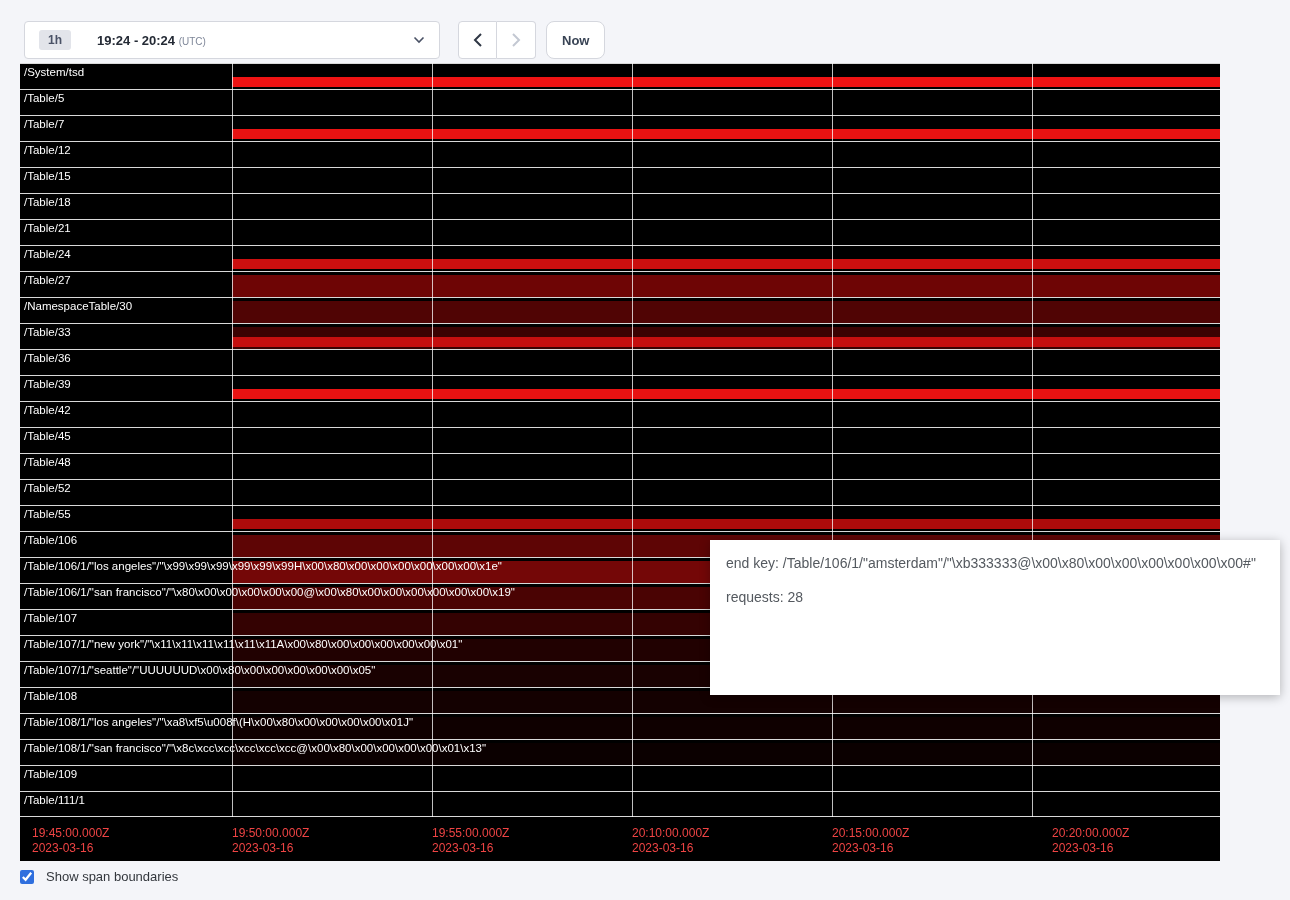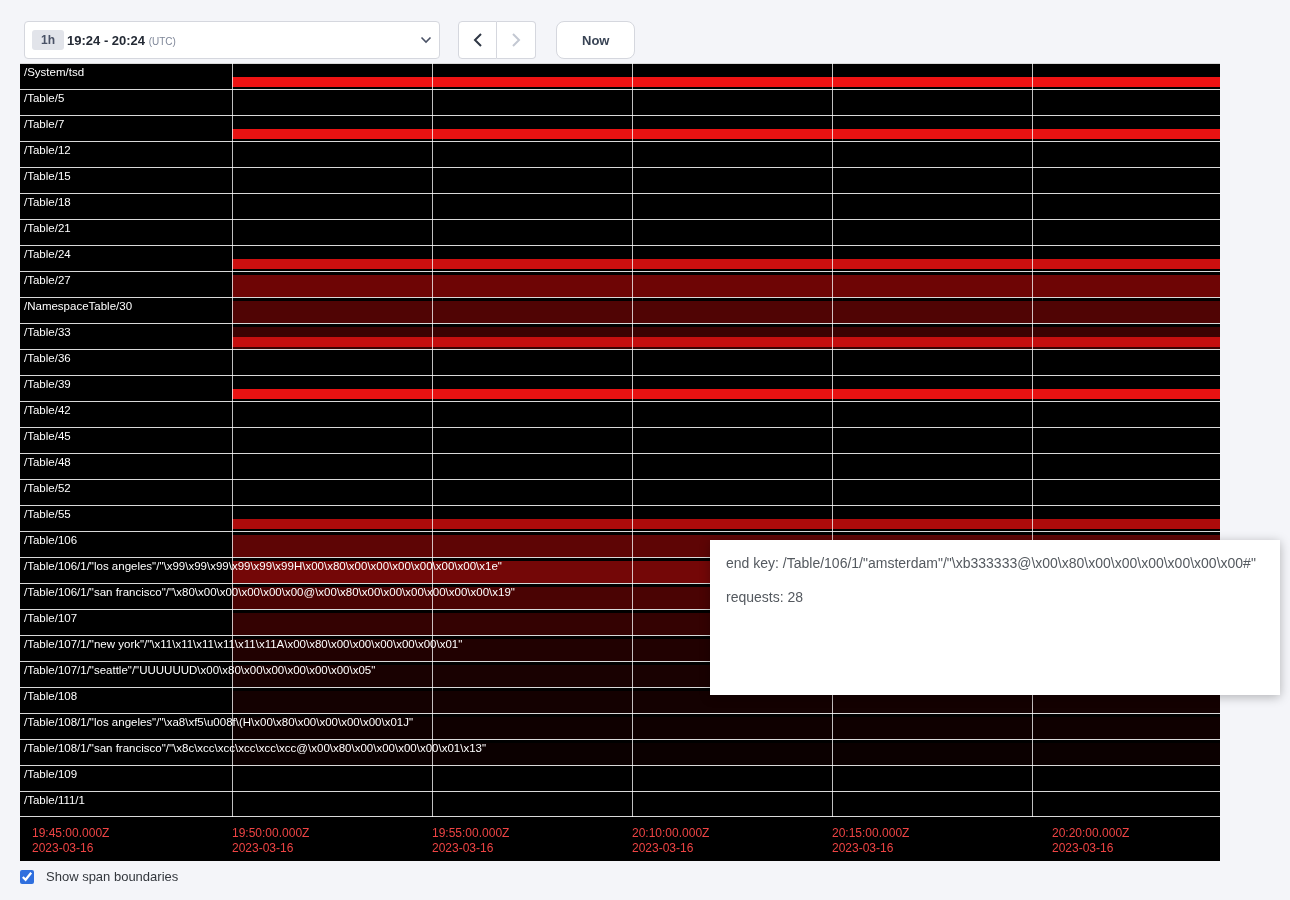--- a/index.html
+++ b/index.html
@@ -9,41 +9,41 @@
     background:#f4f5f9;
     font-family:"Liberation Sans", sans-serif;
     color:#242a35;
   }
 
   
   .toolbar { display:flex; align-items:center; padding:21px 24px 0 24px; }
   .range-select {
     width:416px; height:38px; background:#fff;
     border:1px solid #d5d7de; border-radius:4px;
-    display:flex; align-items:center; gap:3px; padding:0 7px;
+    display:flex; align-items:center; gap:26px; padding:0 14px;
     cursor:pointer;
   }
   .range-badge {
     background:#e2e4ea; color:#4a5266; font-size:12px; font-weight:bold;
     padding:4px 9px; border-radius:3px; line-height:1;
   }
   .range-text { font-size:13px; font-weight:bold; color:#242a35; white-space:nowrap; }
   .range-suffix { font-size:10px; font-weight:normal; color:#7e8698; }
   .range-chevron { margin-left:auto; display:flex; align-items:center; color:#4a5266; }
 
   .nav-group { display:flex; margin-left:18px; }
   .nav-btn {
     width:39px; height:38px; background:#fff; border:1px solid #d5d7de;
     display:flex; align-items:center; justify-content:center; padding:0; cursor:pointer;
   }
   .nav-btn.prev { border-radius:4px 0 0 4px; color:#2f3745; }
   .nav-btn.next { border-radius:0 4px 4px 0; border-left:none; color:#c3c8d2; cursor:default; }
 
   .now-btn {
-    margin-left:20px; height:38px; padding:0 25px;
+    margin-left:10px; height:38px; padding:0 15px;
     background:#fff; border:1px solid #d5d7de; border-radius:8px;
     font-size:13px; font-weight:bold; color:#394455;
     font-family:"Liberation Sans", sans-serif; cursor:pointer;
   }
 
   
   .canvas {
     position:relative; margin:4px 0 0 20px;
     width:1200px; height:798px; background:#000; overflow:hidden;
   }

